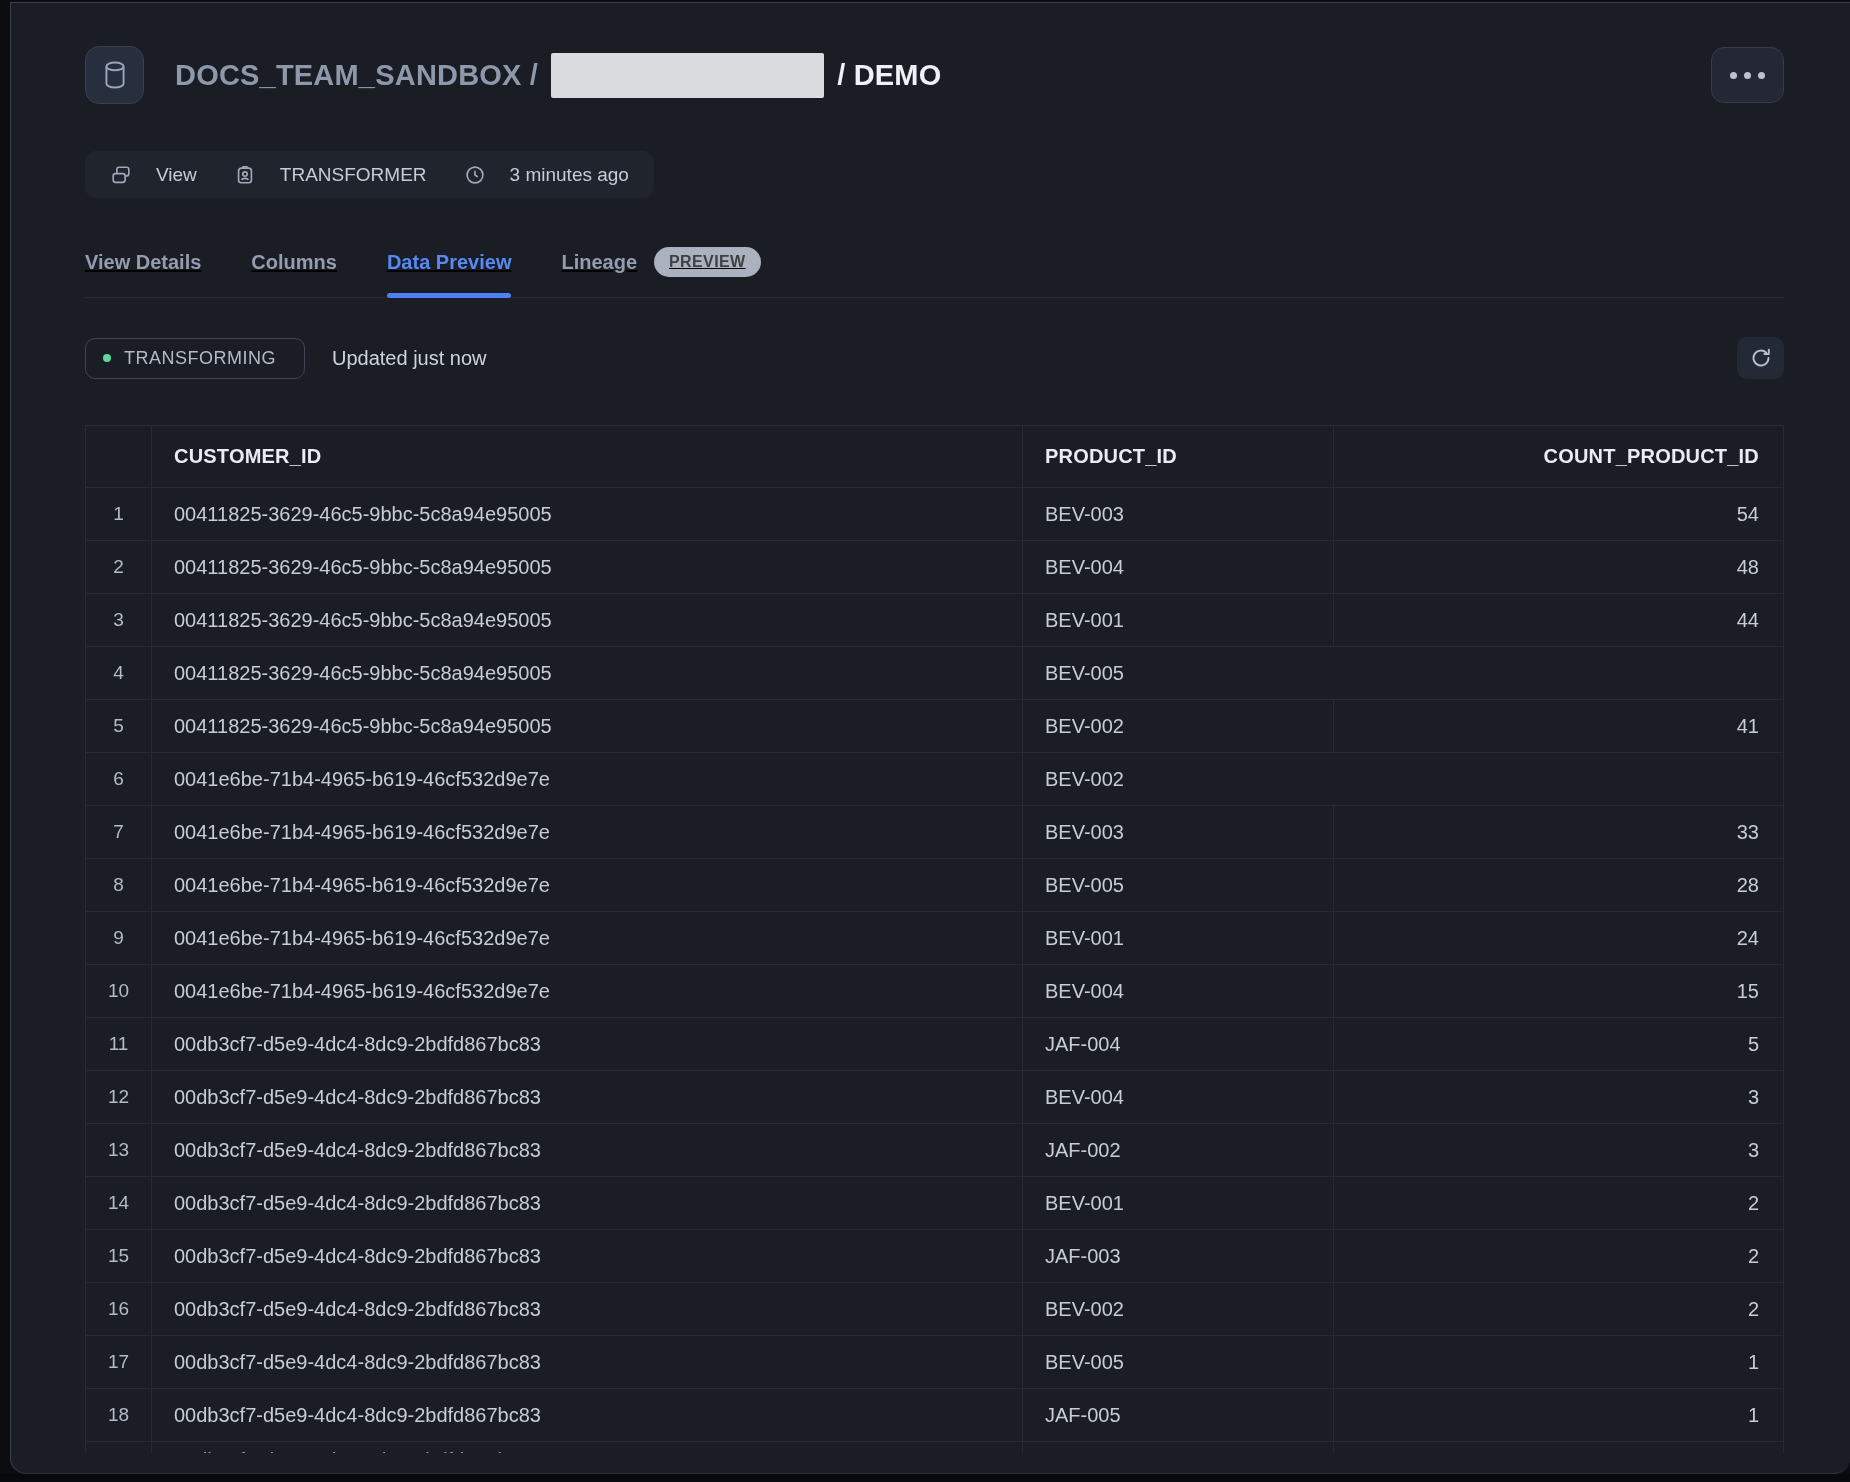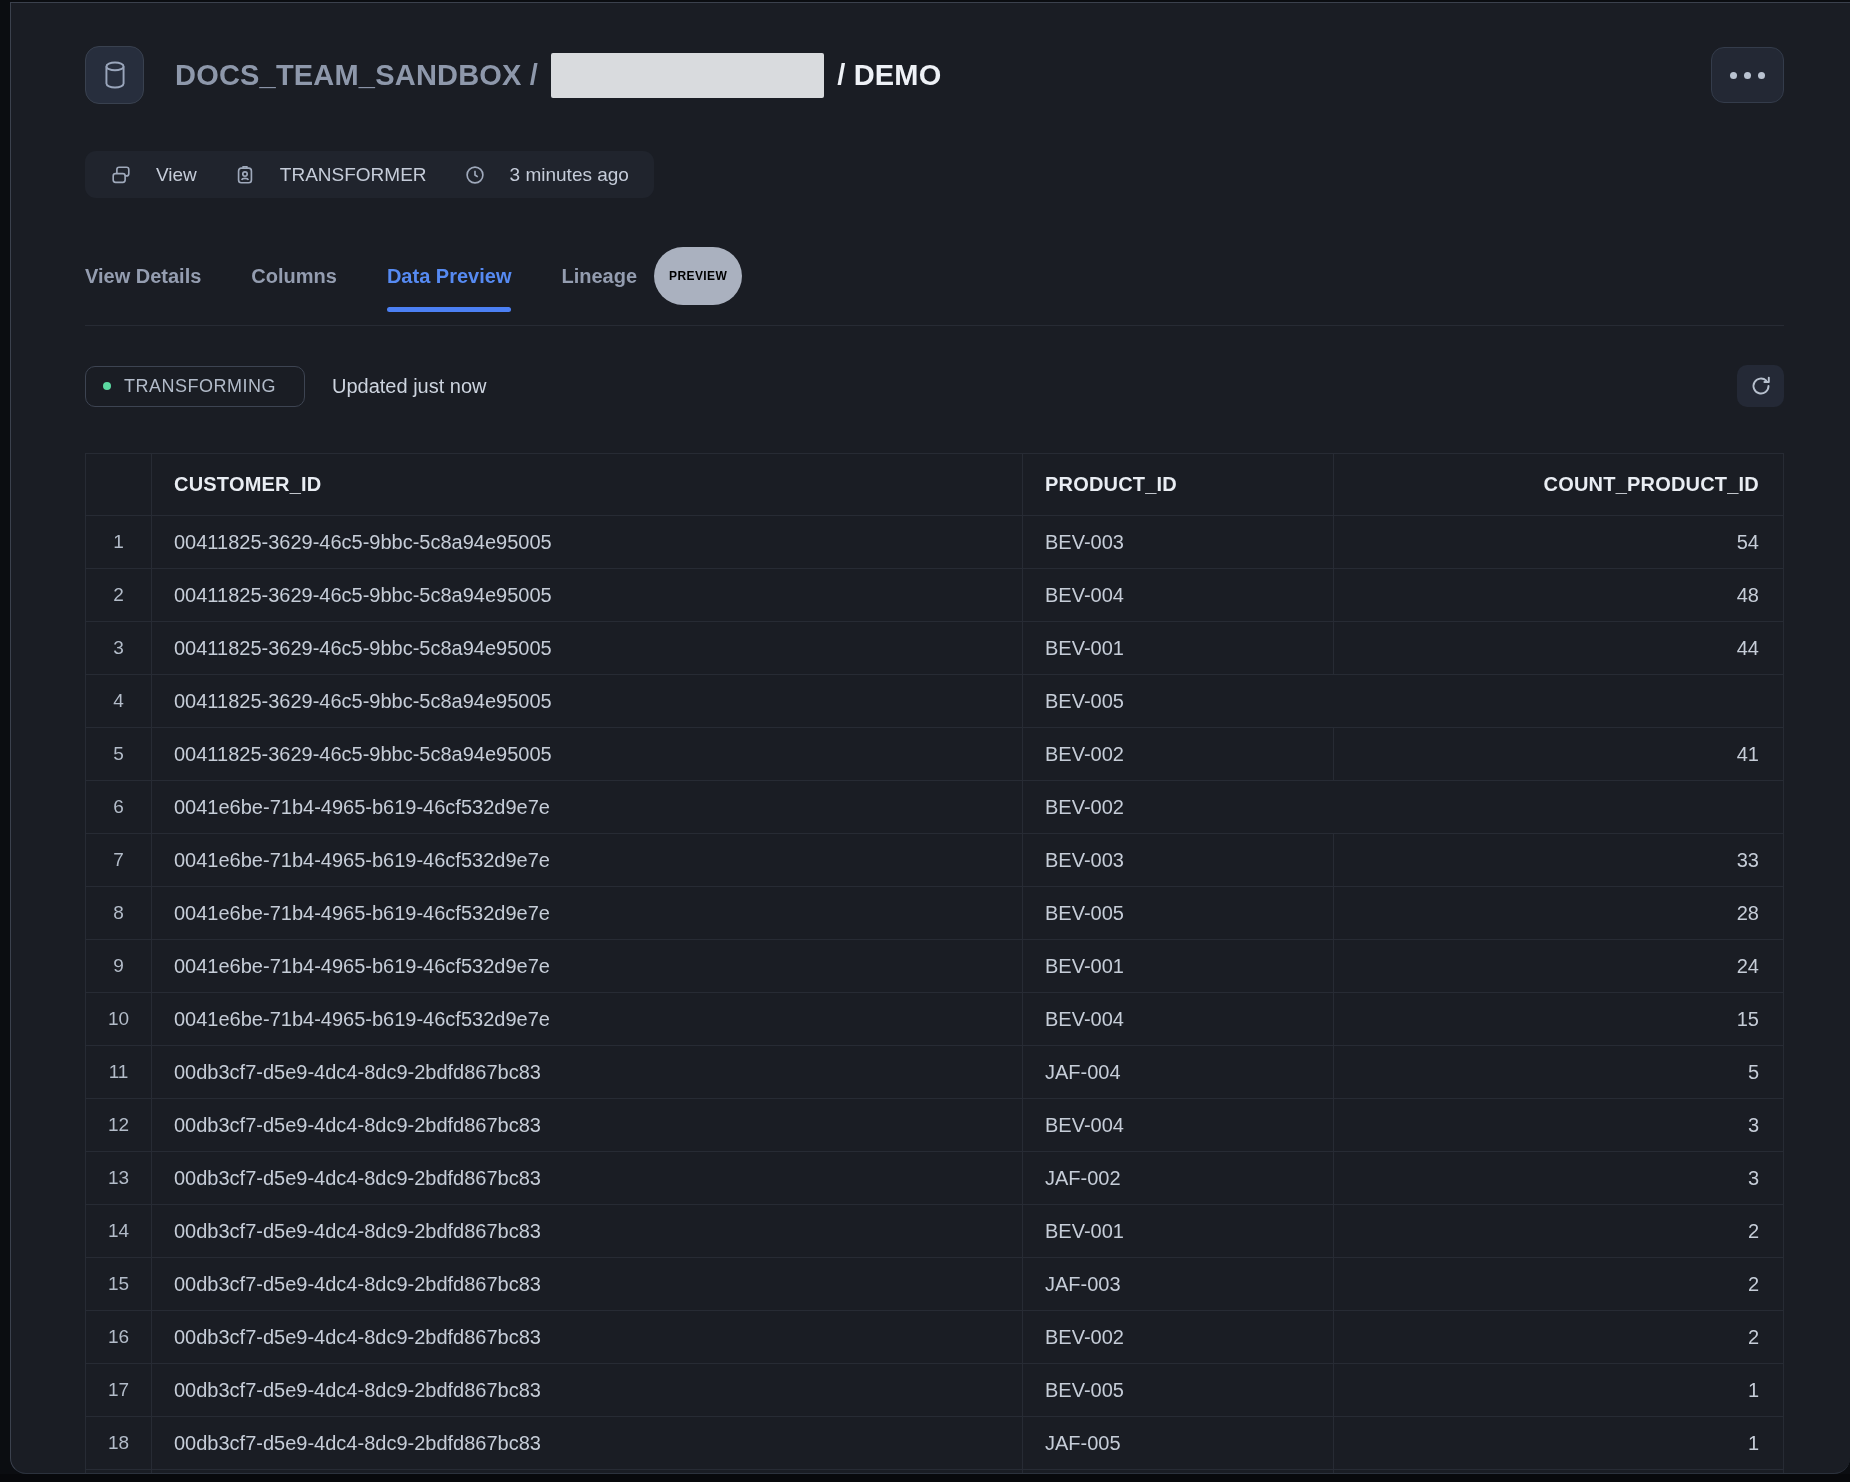--- a/index.html
+++ b/index.html
@@ -52,34 +52,35 @@
   .meta-bar{
     margin-top:47px;display:inline-flex;align-items:center;gap:37px;
     background:#20242d;border-radius:11px;padding:11px 25px;height:47px;
   }
   .meta-item{display:flex;align-items:center;gap:24px;color:#c5ccd9;font-size:19px;justify-content:space-between;}
   .meta-item svg{display:block;}
   
   .tabs{
     margin-top:49px;display:flex;align-items:center;gap:50px;
     border-bottom:1px solid var(--tborder);
+    text-decoration:underline;
   }
   .tab{
     position:relative;font-size:20px;font-weight:600;color:#949db0;
     padding:2px 0 22px 0;cursor:pointer;white-space:nowrap;
   }
   .tab.active{color:var(--accent);}
   .tab.active::after{
     content:"";position:absolute;left:0;right:0;bottom:-2px;height:5px;
     background:#4c80f4;border-radius:3px;
   }
   .tab-group{display:flex;align-items:center;gap:17px;}
   .pill{
-    background:#aab1bf;color:#000000;font-size:12px;font-weight:700;
-    letter-spacing:.4px;border-radius:999px;padding:22px 15px;margin-bottom:20px;
+    background:#aab1bf;color:#404040;font-size:16px;font-weight:700;
+    letter-spacing:.4px;border-radius:999px;padding:6px 15px;margin-bottom:20px;
   }
   
   .status-row{margin-top:39px;display:flex;align-items:center;}
   .status-chip{
     display:inline-flex;align-items:center;gap:13px;height:41px;
     border:1.5px solid #3d4452;border-radius:10px;padding:0 28px 0 17px;
   }
   .status-chip .gdot{width:8px;height:8px;border-radius:50%;background:var(--chip-green);}
   .status-chip .lbl{color:#b2bbc9;font-size:18px;letter-spacing:.5px;}
   .updated{margin-left:27px;color:#cdd4df;font-size:20px;}

